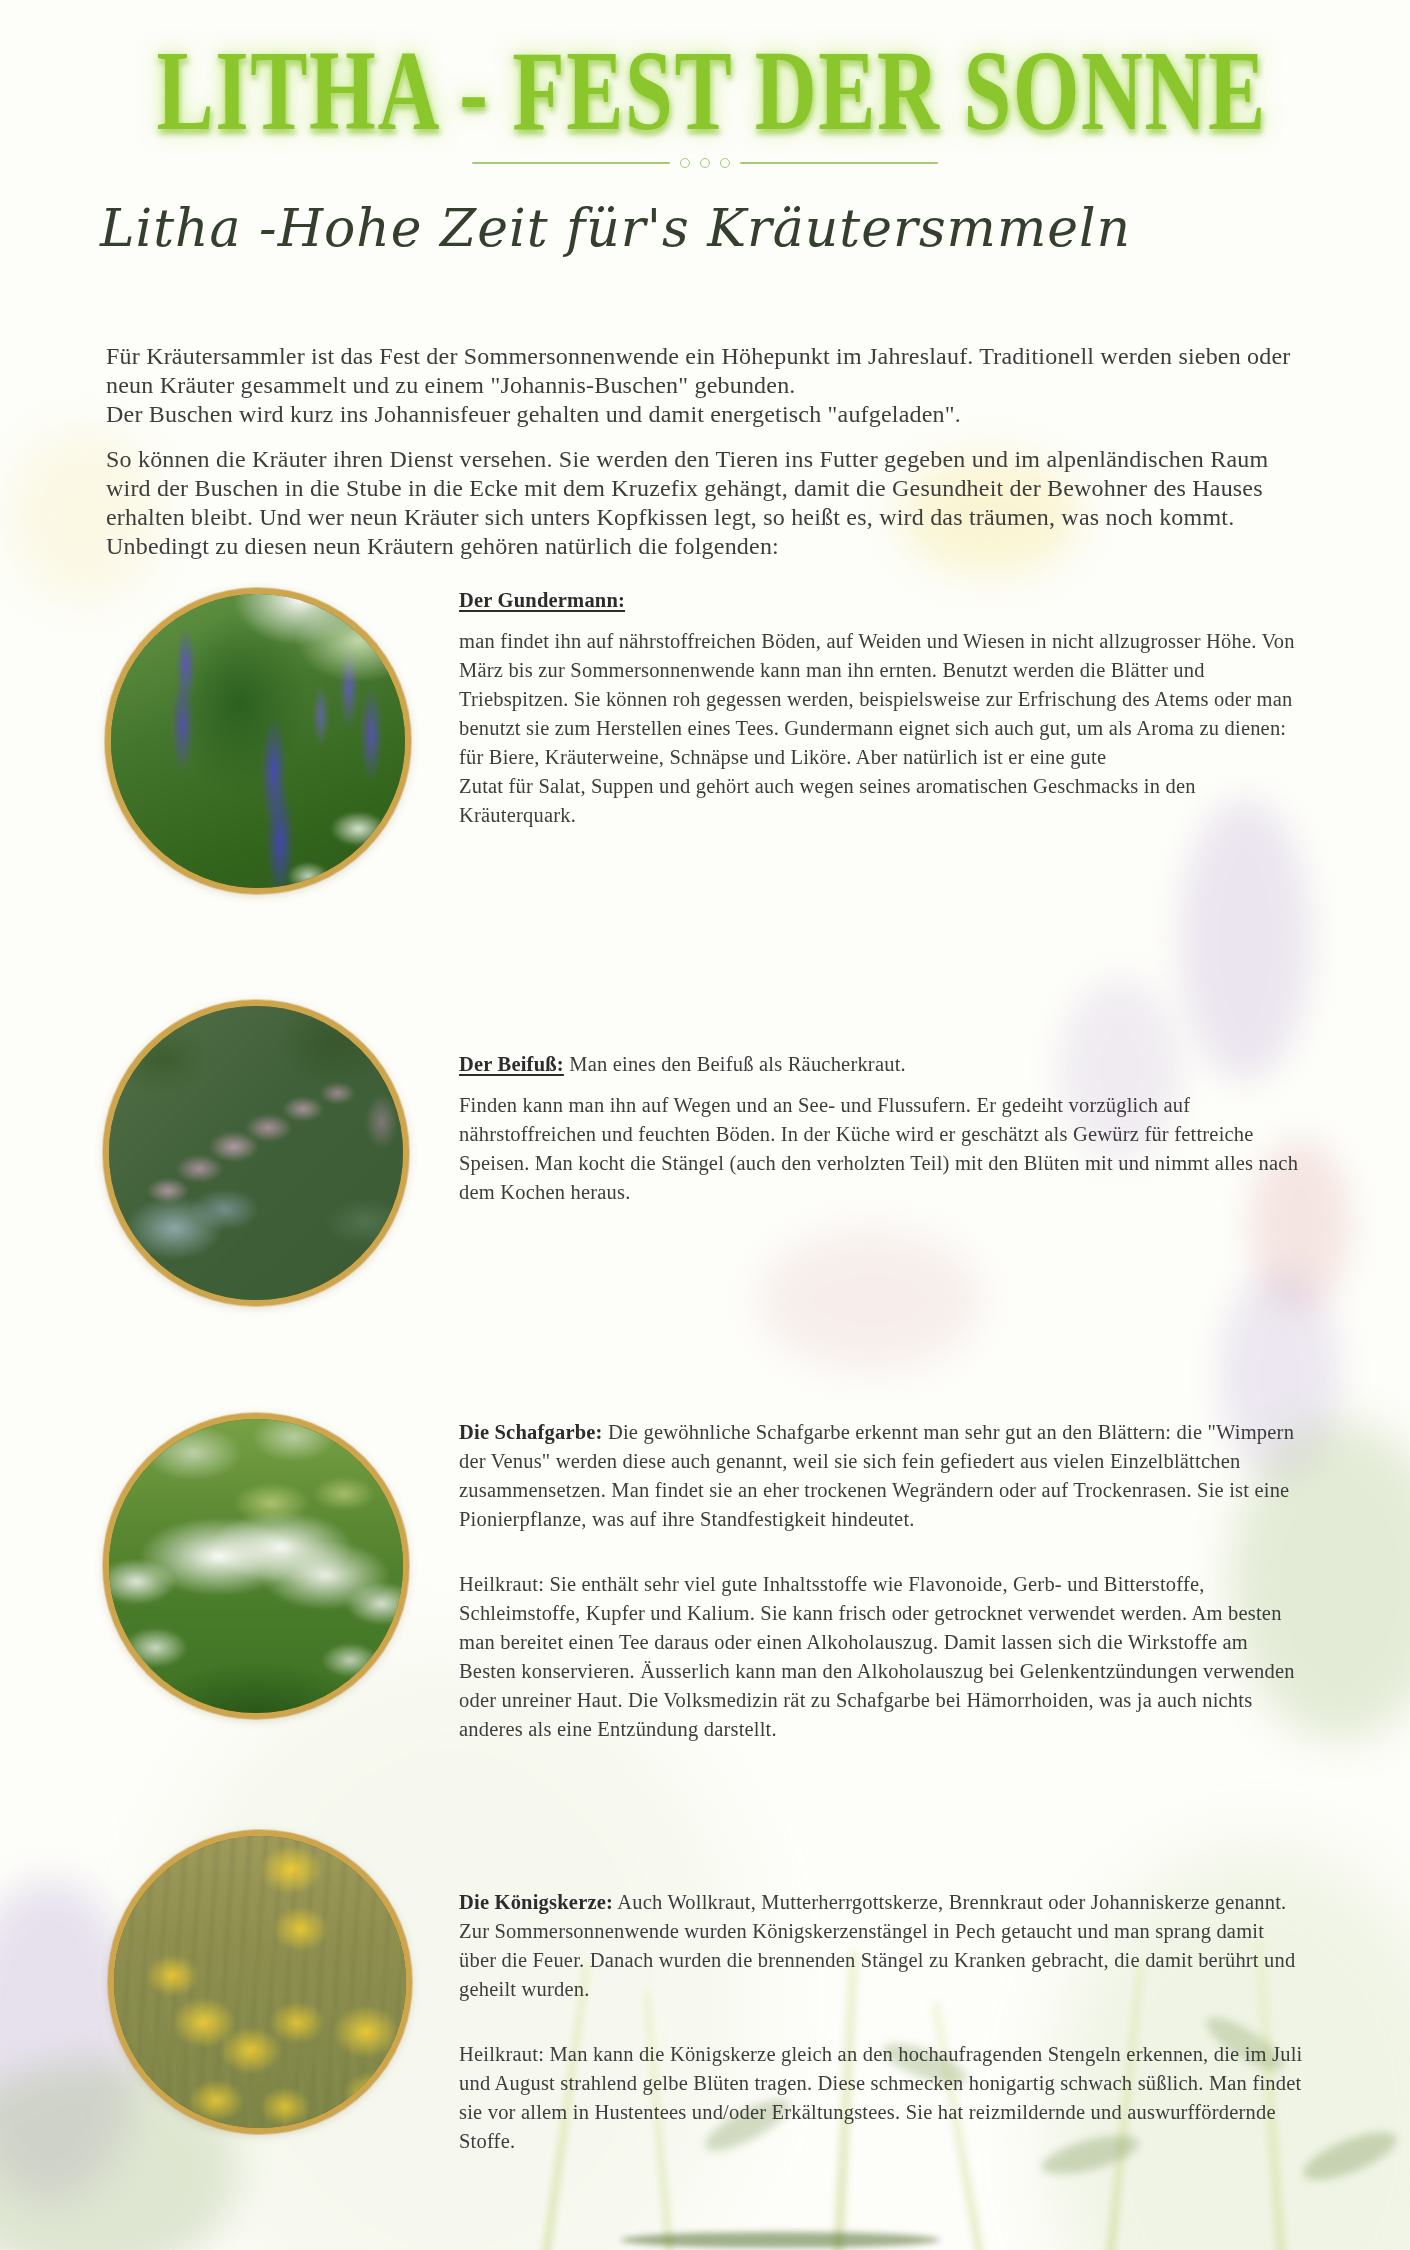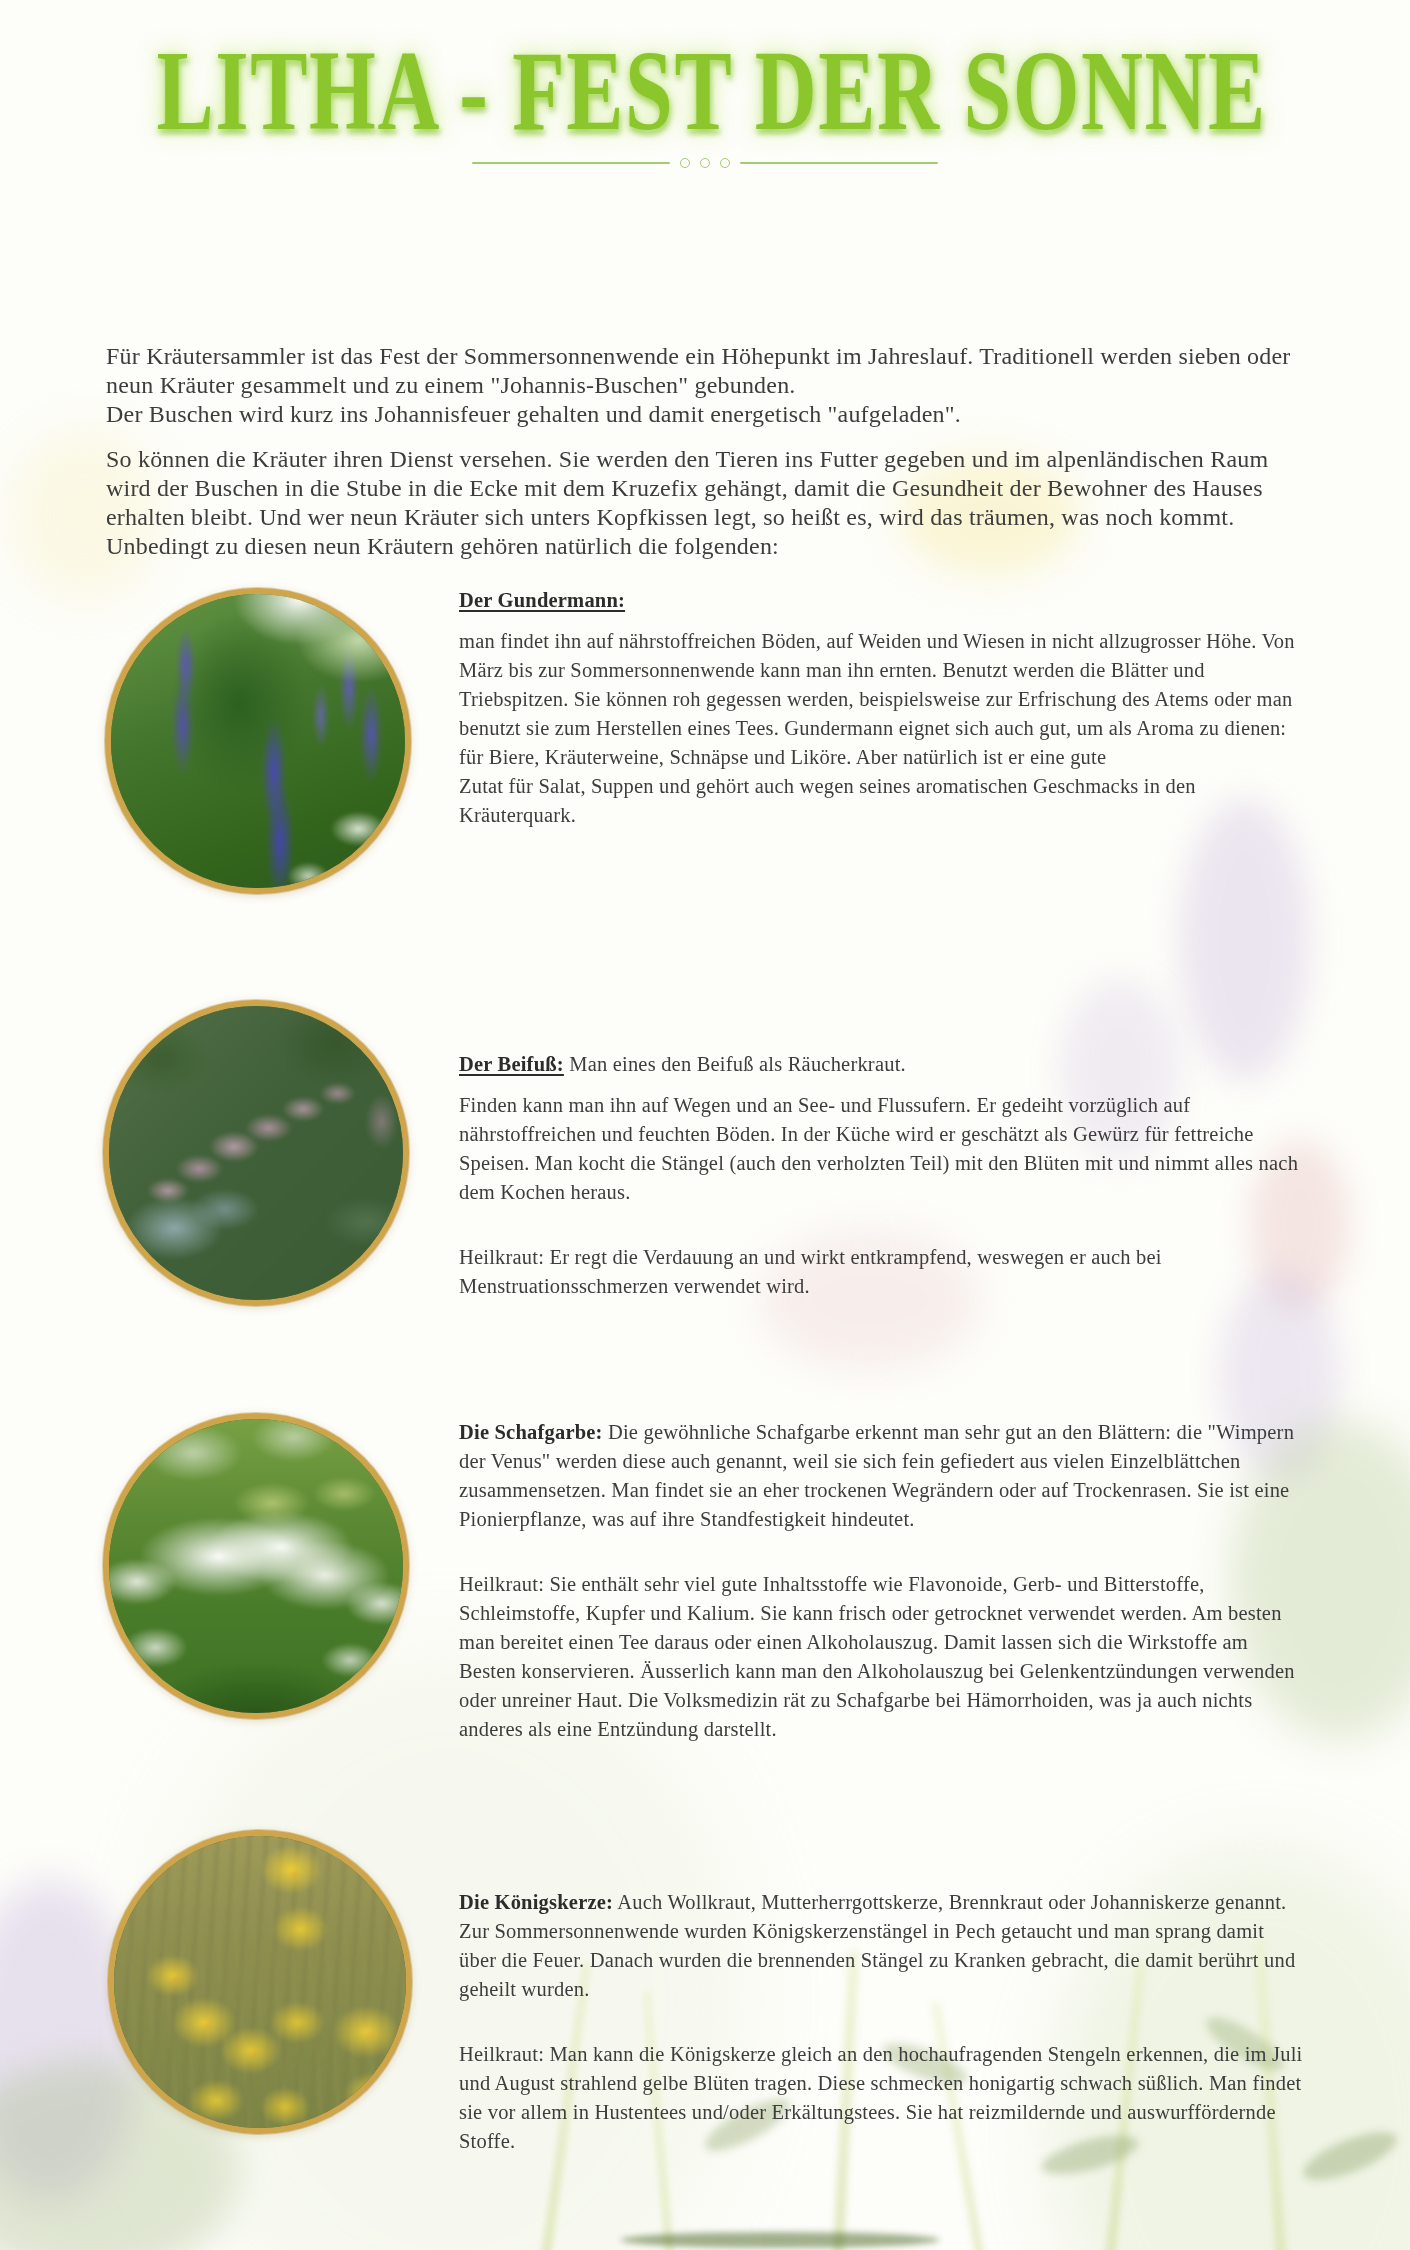--- a/index.html
+++ b/index.html
@@ -165,41 +165,41 @@
   <div class="title">
     <span class="title-inner">LITHA - FEST DER SONNE</span>
   </div>
   <div class="divider">
     <span class="line"></span>
     <span class="dot"></span>
     <span class="dot"></span>
     <span class="dot"></span>
     <span class="line"></span>
   </div>
+  <div class="subtitle">Litha -Hohe Zeit für's Kräutersmmeln</div>
 
   <p class="intro ip1">Für Kräutersammler ist das Fest der Sommersonnenwende ein Höhepunkt im Jahreslauf. Traditionell werden sieben oder neun Kräuter gesammelt und zu einem "Johannis-Buschen" gebunden.
 Der Buschen wird kurz ins Johannisfeuer gehalten und damit energetisch "aufgeladen".</p>
   <p class="intro ip2">So können die Kräuter ihren Dienst versehen. Sie werden den Tieren ins Futter gegeben und im alpenländischen Raum wird der Buschen in die Stube in die Ecke mit dem Kruzefix gehängt, damit die Gesundheit der Bewohner des Hauses erhalten bleibt. Und wer neun Kräuter sich unters Kopfkissen legt, so heißt es, wird das träumen, was noch kommt. Unbedingt zu diesen neun Kräutern gehören natürlich die folgenden:</p>
 
   <div class="photo c1" aria-label="Gundermann mit blauvioletten Blütenähren auf grüner Wiese">
       <div class="ph"></div>
     </div>
   <div class="sec s1">
     <p><span class="hd u">Der Gundermann:</span> <span></span></p>
     <p class="body">man findet ihn auf nährstoffreichen Böden, auf Weiden und Wiesen in nicht allzugrosser Höhe. Von März bis zur Sommersonnenwende kann man ihn ernten. Benutzt werden die Blätter und Triebspitzen. Sie können roh gegessen werden, beispielsweise zur Erfrischung des Atems oder man benutzt sie zum Herstellen eines Tees. Gundermann eignet sich auch gut, um als Aroma zu dienen: für Biere, Kräuterweine, Schnäpse und Liköre. Aber natürlich ist er eine gute
 Zutat für Salat, Suppen und gehört auch wegen seines aromatischen Geschmacks in den Kräuterquark.</p>
   </div>
 
   <div class="photo c2" aria-label="Beifuß-Zweig mit rosa-grauen Blütenrispen vor dunkelgrünem Hintergrund">
       <div class="ph"></div>
     </div>
   <div class="sec s2">
     <p><span class="hd u">Der Beifuß:</span> <span>Man eines den Beifuß als Räucherkraut.</span></p>
     <p class="body">Finden kann man ihn auf Wegen und an See- und Flussufern. Er gedeiht vorzüglich auf nährstoffreichen und feuchten Böden. In der Küche wird er geschätzt als Gewürz für fettreiche Speisen. Man kocht die Stängel (auch den verholzten Teil) mit den Blüten mit und nimmt alles nach dem Kochen heraus.</p>
-    <p class="heilkraut">Heilkraut: Er regt die Verdauung an und wirkt entkrampfend, weswegen er auch bei Menstruationsschmerzen verwendet wird.</p>
   </div>
 
   <div class="photo c3" aria-label="Weiße Schafgarbenblüten auf grüner Wiese">
       <div class="ph"></div>
     </div>
   <div class="sec s3">
     <p><span class="hd">Die Schafgarbe:</span> <span>Die gewöhnliche Schafgarbe erkennt man sehr gut an den Blättern: die "Wimpern der Venus" werden diese auch genannt, weil sie sich fein gefiedert aus vielen Einzelblättchen zusammensetzen. Man findet sie an eher trockenen Wegrändern oder auf Trockenrasen. Sie ist eine Pionierpflanze, was auf ihre Standfestigkeit hindeutet.</span></p>
     <p class="body"></p>
     <p class="heilkraut">Heilkraut: Sie enthält sehr viel gute Inhaltsstoffe wie Flavonoide, Gerb- und Bitterstoffe, Schleimstoffe, Kupfer und Kalium. Sie kann frisch oder getrocknet verwendet werden. Am besten man bereitet einen Tee daraus oder einen Alkoholauszug. Damit lassen sich die Wirkstoffe am Besten konservieren. Äusserlich kann man den Alkoholauszug bei Gelenkentzündungen verwenden oder unreiner Haut. Die Volksmedizin rät zu Schafgarbe bei Hämorrhoiden, was ja auch nichts anderes als eine Entzündung darstellt.</p>
   </div>

